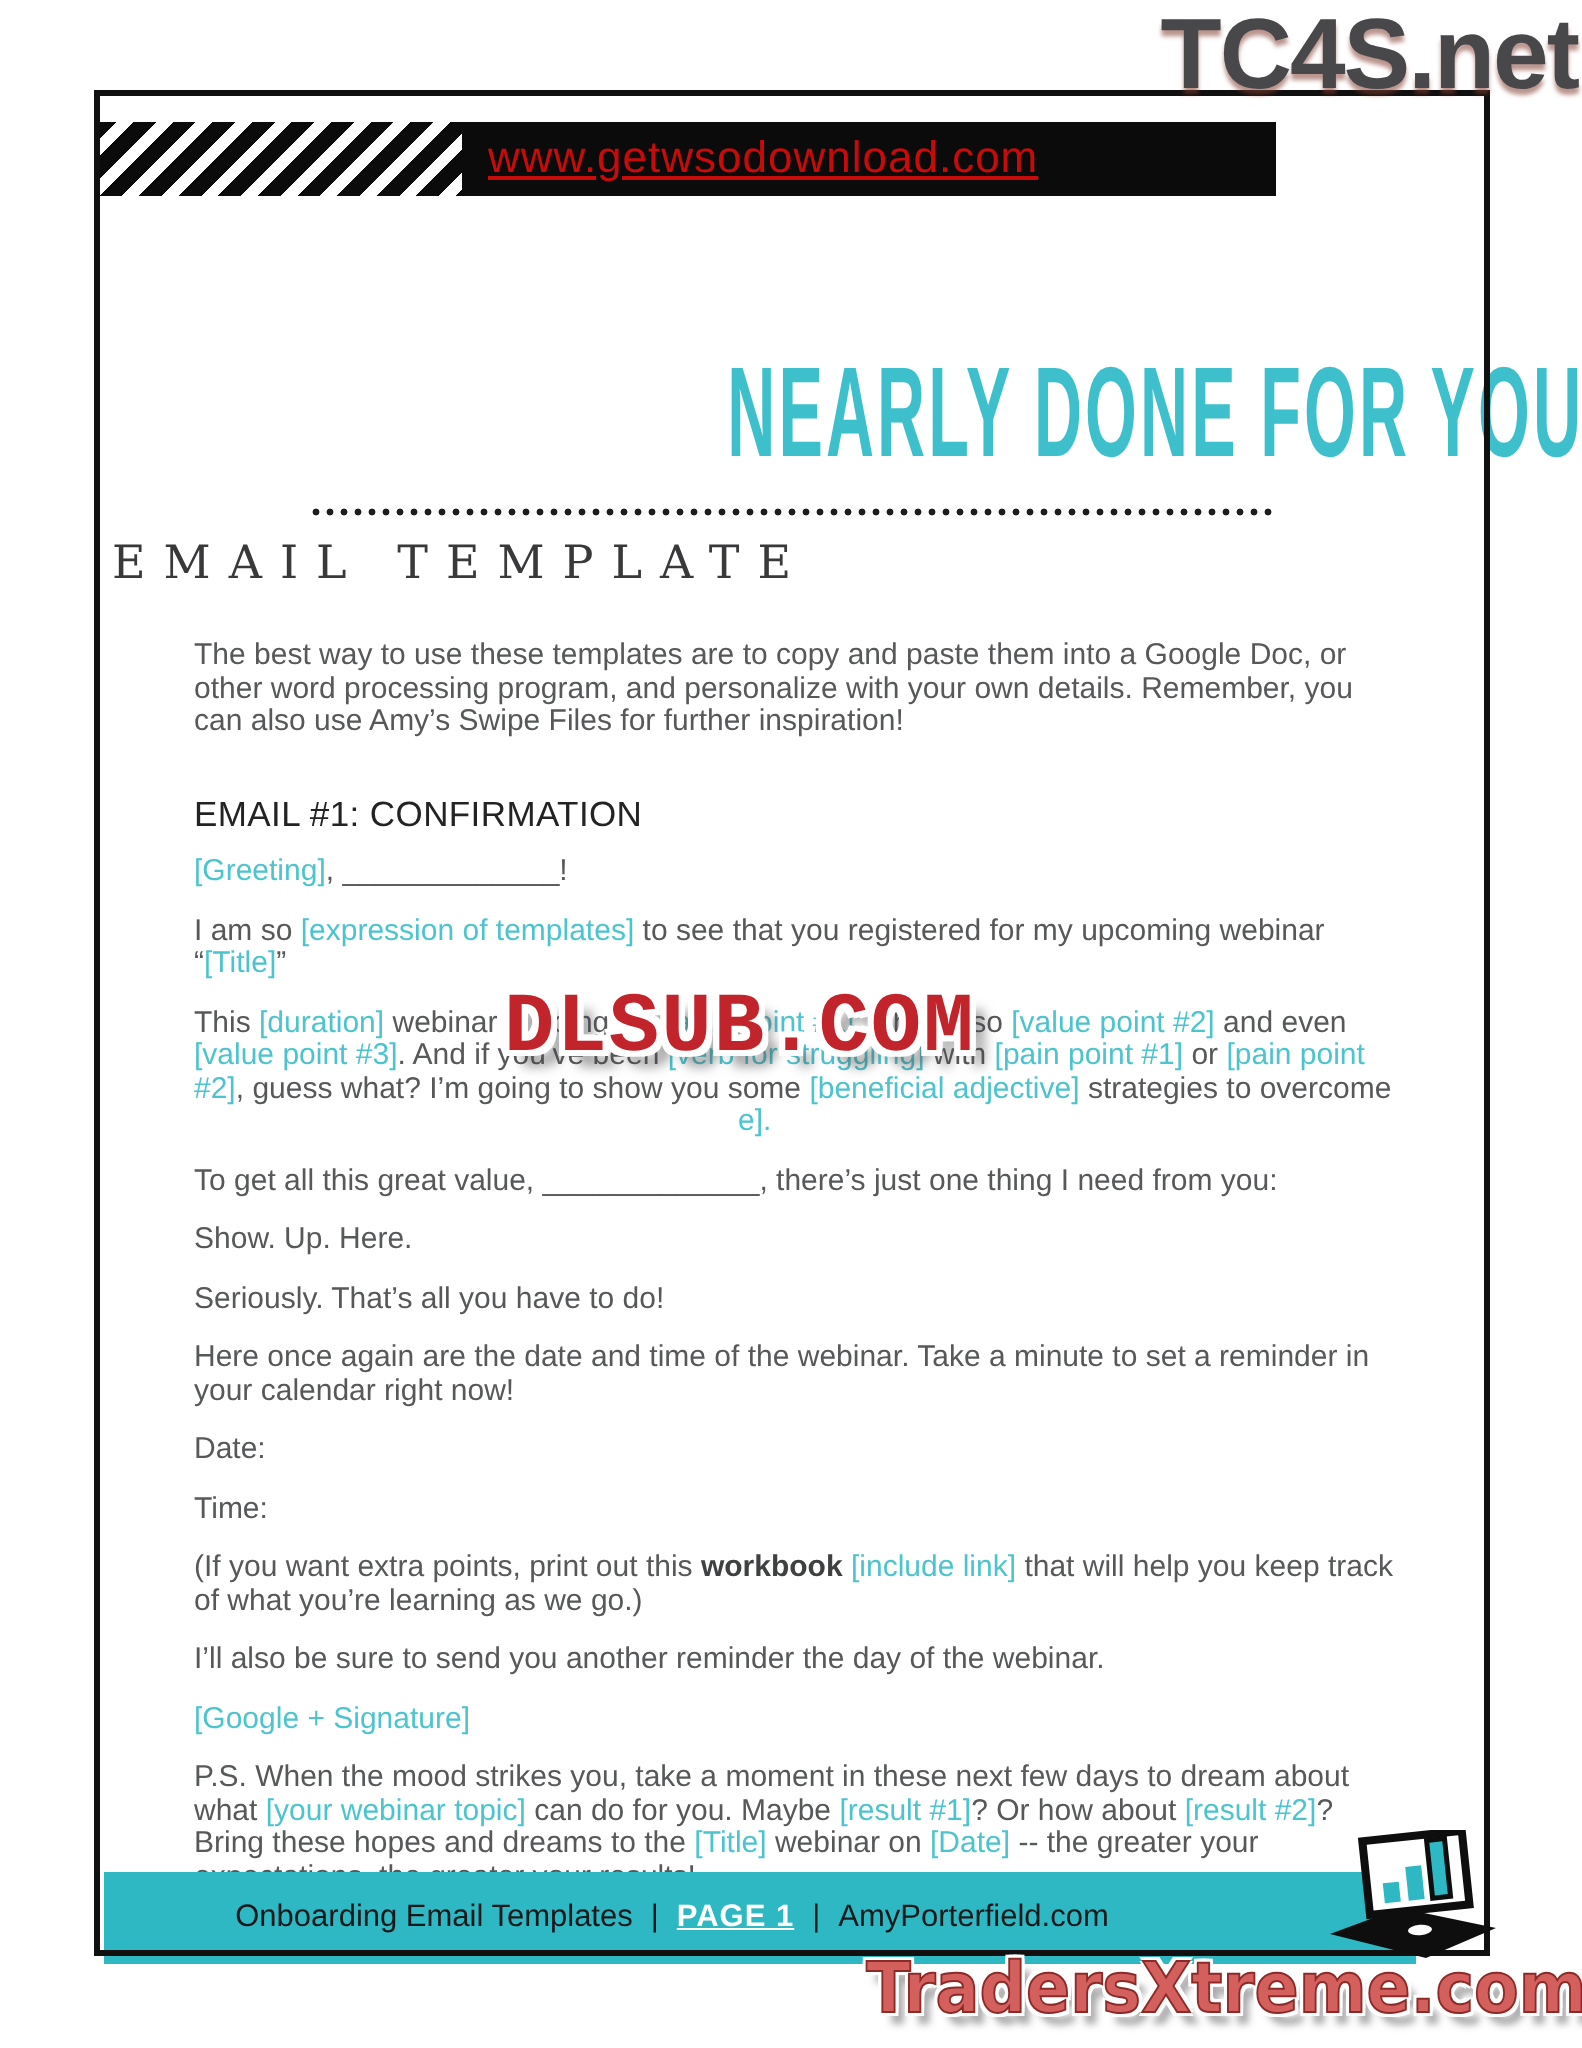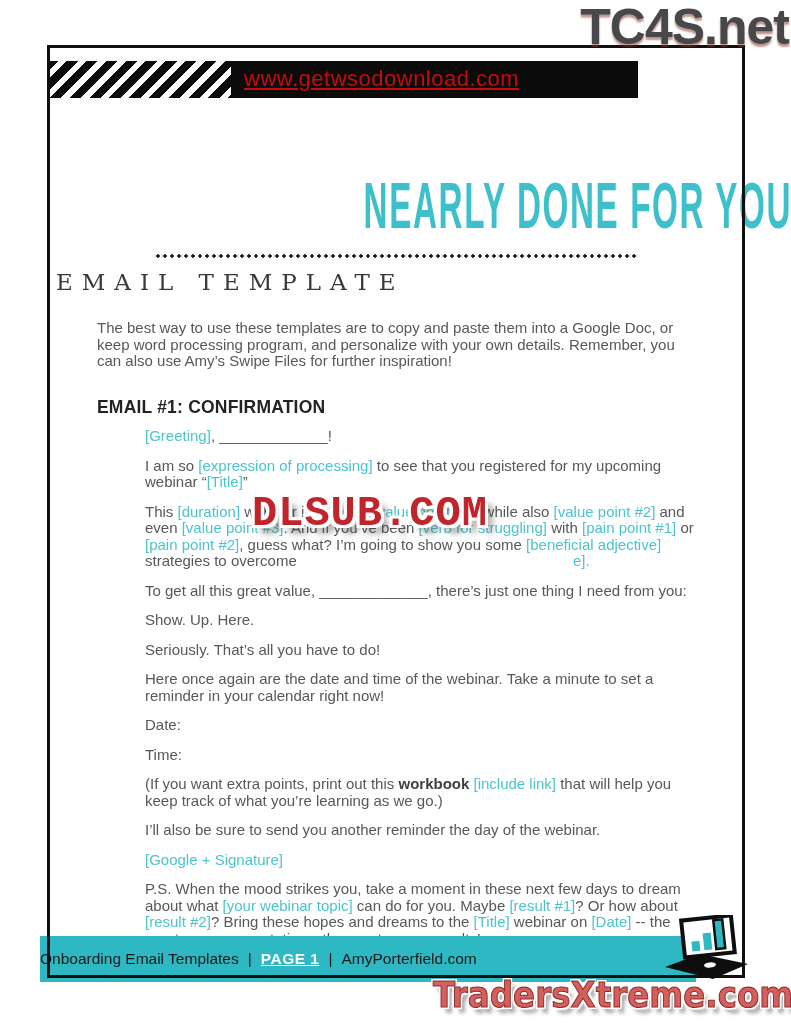--- a/index.html
+++ b/index.html
@@ -42,30 +42,30 @@
            transform:scaleX(.52); transform-origin:center; }
   .dots { margin:16px auto 0; width:480px; height:4px;
           background-image:radial-gradient(circle at 2px 2px, #1d1d1d 1.5px, transparent 1.9px);
           background-size:7px 4px; background-repeat:repeat-x; }
   .subtitle { margin-top:11px; text-align:left; font-family:"DejaVu Serif", serif;
               font-size:23px; letter-spacing:9px; text-indent:9px; color:#39393b; }
 
   
   .content { margin:25px 0 0 50px; width:600px; color:#57585a; font-size:15px; line-height:16.5px; }
   .intro { }
-  .heading { margin-top:29px; font-size:17.5px; font-weight:bold; color:#232323; letter-spacing:.2px; }
-  .para { margin-top:13px;margin-left:48px; }
+  .heading { margin-top:29px; font-size:17.5px; font-weight:normal; color:#232323; letter-spacing:.2px; }
+  .para { margin-top:13px; }
   .teal { color:#4cc4ce; }
   .boldu { color:#3f4042; font-weight:bold; }
   .gap { display:inline-block; height:1px; }
 
   
-  .footer-bar { position:absolute; left:40px; top:936px; width:656px; height:46px;
+  .footer-bar { position:absolute; left:52px; top:936px; width:656px; height:46px;
                 background:#2eb8c3; z-index:3; display:flex; align-items:center;
-                padding-right:88px; font-size:15.5px; color:#17191b; }
+                justify-content:center; padding-right:88px; font-size:15.5px; color:#17191b; }
   .footer-bar .pipe { margin:0 9px; color:#17191b; }
   .page-label { color:#ffffff; font-weight:bold; letter-spacing:.5px;text-decoration:underline; }
   .laptop { position:absolute; left:663px; top:915px; z-index:5; }
 </style>
 </head>
 <body>
 
 <div class="tc4s">TC4S.net</div>
 
 <div class="page">
@@ -74,25 +74,25 @@
     <span class="top-link">www.getwsodownload.com</span>
   </div>
 
   <div class="title-wrap">
     <span class="title">NEARLY DONE FOR YOU ONBOARDING</span>
   </div>
   <div class="dots"></div>
   <div class="subtitle">EMAIL TEMPLATE</div>
 
   <div class="content">
-    <div class="intro">The best way to use these templates are to copy and paste them into a Google Doc, or keep word processing program, and personalize with your own details. Remember, you can also use Amy’s Swipe Files for further inspiration!</div>
+    <div class="intro">The best way to use these templates are to copy and paste them into a Google Doc, or other word processing program, and personalize with your own details. Remember, you can also use Amy’s Swipe Files for further inspiration!</div>
     <div class="heading">EMAIL #1: CONFIRMATION</div>
     <div id="email-body">
         <div class="para"><span class="teal">[Greeting]</span><span class="plain">, _____________!</span></div>
-        <div class="para"><span class="plain">I am so </span><span class="teal">[expression of processing]</span><span class="plain"> to see that you registered for my upcoming webinar “</span><span class="teal">[Title]</span><span class="plain">”</span></div>
+        <div class="para"><span class="plain">I am so </span><span class="teal">[expression of templates]</span><span class="plain"> to see that you registered for my upcoming webinar “</span><span class="teal">[Title]</span><span class="plain">”</span></div>
         <div class="para"><span class="plain">This </span><span class="teal">[duration]</span><span class="plain"> webinar is going to </span><span class="teal">[value point #1]</span><span class="plain">, while also </span><span class="teal">[value point #2]</span><span class="plain"> and even </span><span class="teal">[value point #3]</span><span class="plain">. And if you’ve been </span><span class="teal">[verb for struggling]</span><span class="plain"> with </span><span class="teal">[pain point #1]</span><span class="plain"> or </span><span class="teal">[pain point #2]</span><span class="plain">, guess what? I’m going to show you some </span><span class="teal">[beneficial adjective]</span><span class="plain"> strategies to overcome </span><span class="gap" style="width: 272px;"></span><span class="teal">e].</span></div>
         <div class="para"><span class="plain">To get all this great value, _____________, there’s just one thing I need from you:</span></div>
         <div class="para"><span class="plain">Show. Up. Here.</span></div>
         <div class="para"><span class="plain">Seriously. That’s all you have to do!</span></div>
         <div class="para"><span class="plain">Here once again are the date and time of the webinar. Take a minute to set a reminder in your calendar right now!</span></div>
         <div class="para"><span class="plain">Date:</span></div>
         <div class="para"><span class="plain">Time:</span></div>
         <div class="para"><span class="plain">(If you want extra points, print out this </span><span class="boldu">workbook</span><span class="plain"> </span><span class="teal">[include link]</span><span class="plain"> that will help you keep track of what you’re learning as we go.)</span></div>
         <div class="para"><span class="plain">I’ll also be sure to send you another reminder the day of the webinar.</span></div>
         <div class="para"><span class="teal">[Google + Signature]</span></div>

